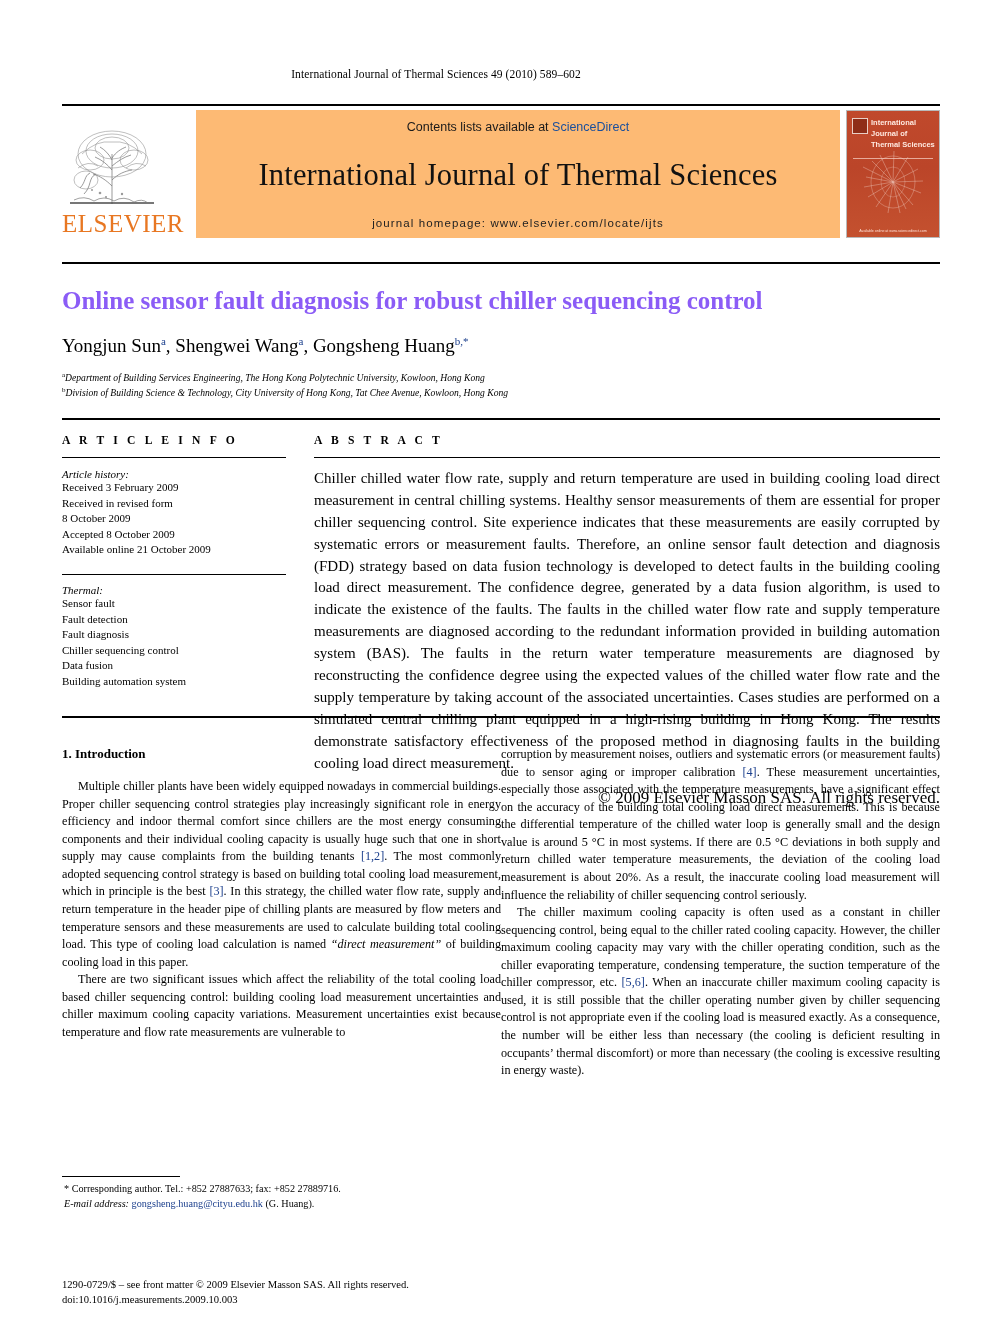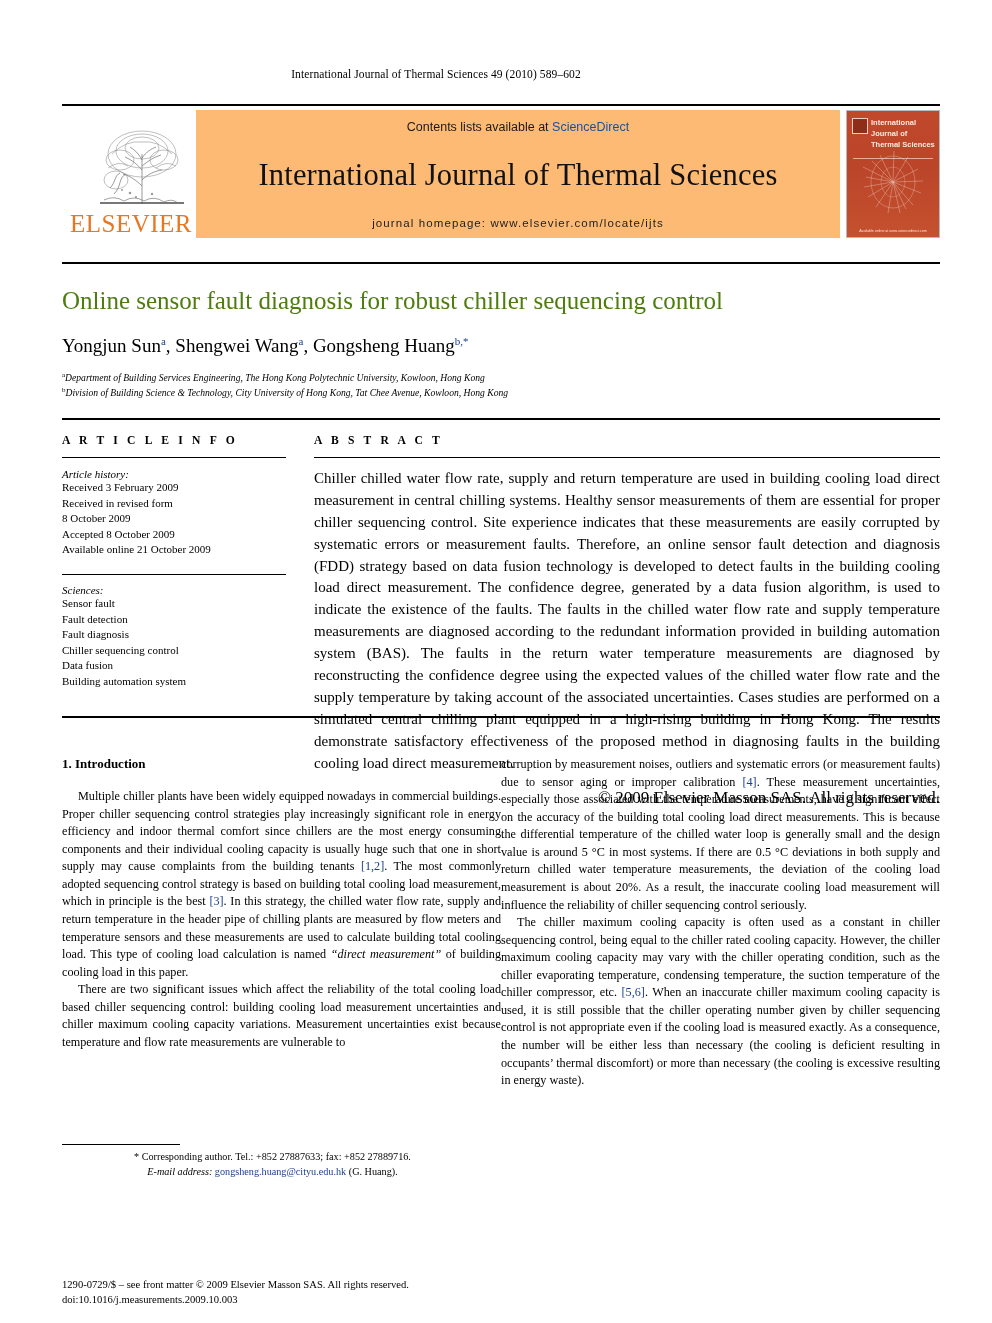--- a/index.html
+++ b/index.html
@@ -49,21 +49,21 @@
     display: flex;
     align-items: stretch;
     height: 128px;
     padding-top: 4px;
   }
   .elsevier-logo {
     width: 130px;
     flex: 0 0 130px;
     display: flex;
     flex-direction: column;
-    align-items: flex-end;
+    align-items: flex-start;
     justify-content: flex-end;
     padding-bottom: 2px;
   }
   .tree-svg { display:block; }
   .elsevier-word {
     font-family: "Liberation Serif", serif;
     font-size: 25px;
     letter-spacing: 0.5px;
     color: #E87722;
     line-height: 1;
@@ -161,23 +161,23 @@
     top: 262px;
     left: 62px;
     width: 878px;
     border-top: 2.5px solid #000;
     padding-top: 22px;
   }
   .paper-title {
     font-family: "Liberation Serif", serif;
     font-size: 25px;
     line-height: 1.2;
-    color: #4d7c0f;
+    color: #8b5cf6;
     margin: 0 0 18px 0;
-    font-weight: normal;
+    font-weight: bold;
   }
   .authors {
     font-family: "Liberation Serif", serif;
     font-size: 19px;
     line-height: 1.25;
     margin: 0 0 12px 0;
   }
   .authors sup {
     font-size: 11px;
     color: #1a3e8c;
@@ -262,21 +262,21 @@
   .body-area {
     position: absolute;
     top: 716px;
     left: 62px;
     width: 878px;
     border-top: 2.5px solid #000;
     padding-top: 0;
   }
   .two-col {
     display: flex;
-    padding-top: 38px;
+    padding-top: 28px;
   }
   .col {
     flex: 1 1 0;
     width: 419px;
   }
   h2.body-head {
     font-family: "Liberation Serif", serif;
     font-weight: bold;
     font-size: 13px;
     margin: 0 0 16px 0;
@@ -291,23 +291,22 @@
     color: #000;
   }
   p.body-p + p.body-p { margin-top: 0; }
   .ref { color: #1a3e8c; }
   .it { font-style: italic; }
 
   
   .footnote {
     position: absolute;
     left: 62px;
-    top: 1144px;
+    top: 1176px;
     width: 419px;
-    text-align: center;
   }
   .fn-rule {
     border-top: 0.9px solid #000;
     width: 118px;
     margin: 0 0 5px 0;
   }
   .fn-line {
     font-family: "Liberation Serif", serif;
     font-size: 10.2px;
     line-height: 1.45;
@@ -437,21 +436,21 @@
       <div class="sec-head">A R T I C L E    I N F O</div>
       <div class="thin-rule"></div>
       <p class="info-label">Article history:</p>
       <p class="info-line">Received 3 February 2009</p>
       <p class="info-line">Received in revised form</p>
       <p class="info-line">8 October 2009</p>
       <p class="info-line">Accepted 8 October 2009</p>
       <p class="info-line">Available online 21 October 2009</p>
 
       <div class="info-rule-b"></div>
-      <p class="info-label">Sciences:</p>
+      <p class="info-label">Thermal:</p>
       <p class="info-line">Sensor fault</p>
       <p class="info-line">Fault detection</p>
       <p class="info-line">Fault diagnosis</p>
       <p class="info-line">Chiller sequencing control</p>
       <p class="info-line">Data fusion</p>
       <p class="info-line">Building automation system</p>
     </div>
 
     <div class="col-abstract">
       <div class="sec-head">A B S T R A C T</div>

